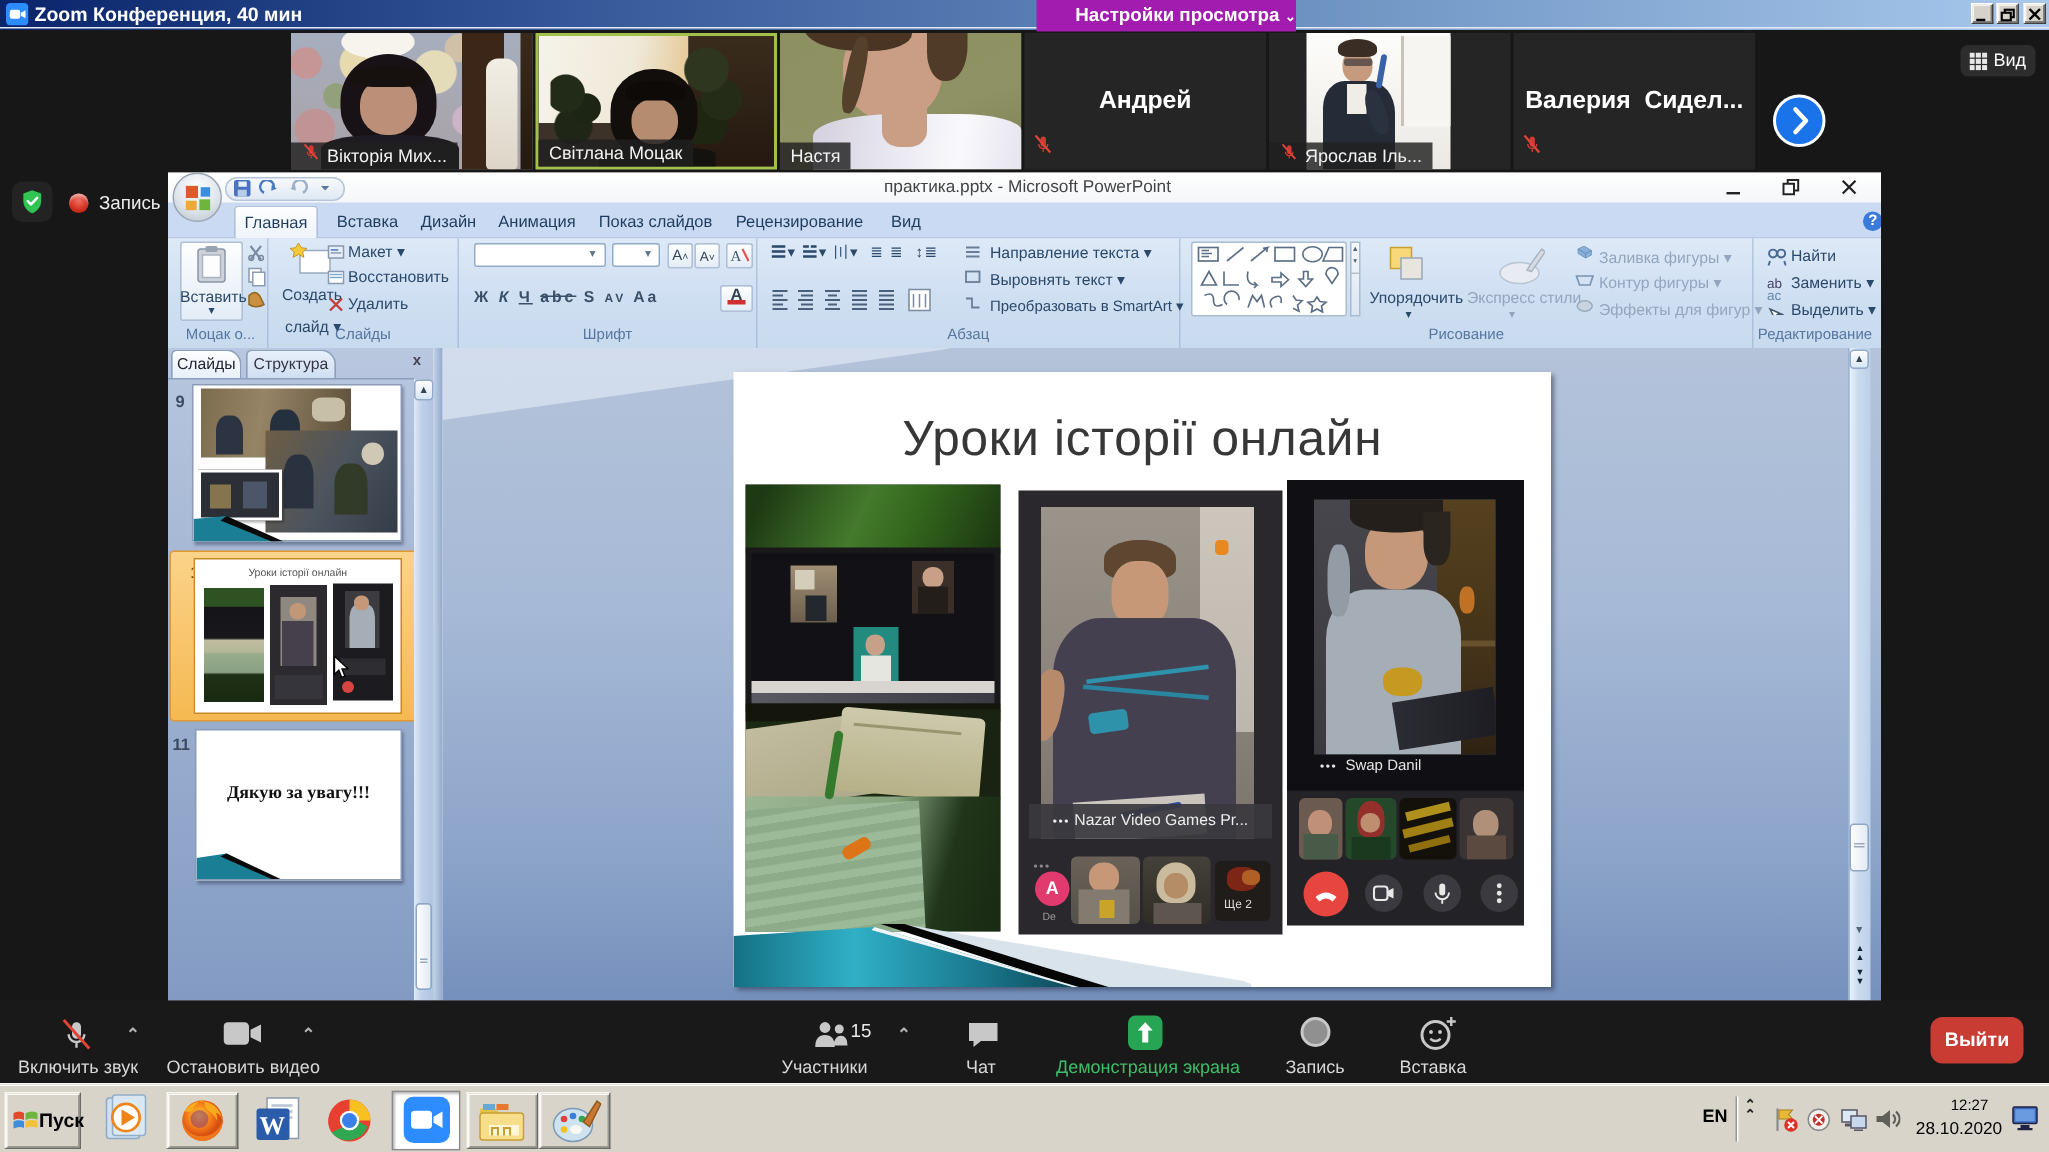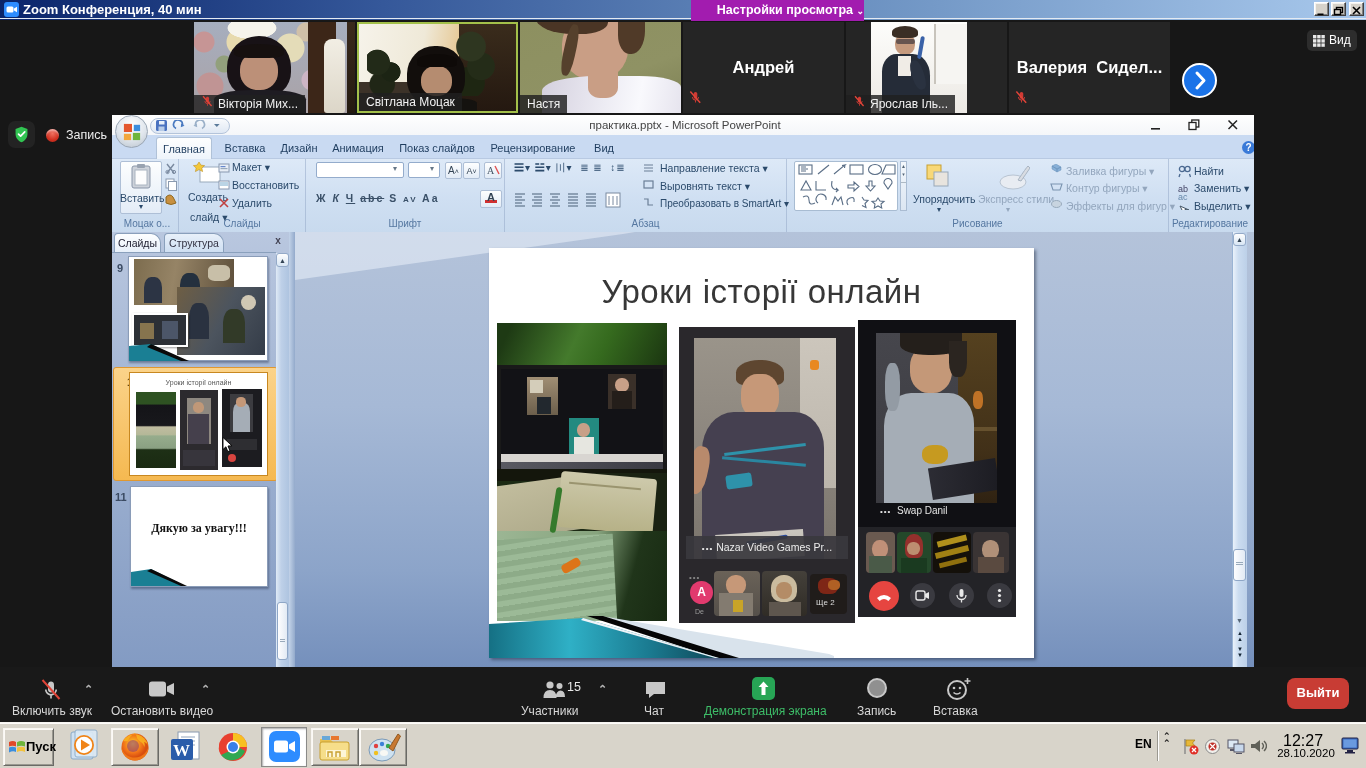--- a/index.html
+++ b/index.html
@@ -725,21 +725,21 @@
     <svg class="a" style="left:1227px;top:15px" width="18" height="16" viewBox="0 0 18 16">
         <rect x="1" y="2" width="10" height="8" fill="#dce8f4" stroke="#556"></rect>
         <rect x="3" y="11" width="6" height="2" fill="#556"></rect>
         <rect x="7" y="6" width="10" height="8" fill="#c8d8ec" stroke="#556"></rect>
         <rect x="9" y="15" width="6" height="1" fill="#556"></rect>
       </svg>
     <svg class="a" style="left:1249px;top:14px" width="18" height="18" viewBox="0 0 18 18">
         <path d="M2 7 h4 l5-4 v12 l-5-4 H2z" fill="#606058"></path>
         <path d="M13 6 q3 3 0 6 M15 4 q5 5 0 10" stroke="#606058" stroke-width="1.4" fill="none"></path>
       </svg>
-    <div class="a" style="left:1283px;top:9px;width:60px;text-align:left;font-size:16px;color:#000">12:27</div>
+    <div class="a" style="left:1283px;top:9px;width:60px;text-align:center;font-size:10px;color:#000">12:27</div>
     <div class="a" style="left:1272px;top:24px;width:68px;text-align:center;font-size:11.5px;color:#000">28.10.2020</div>
     <svg class="a" style="left:1341px;top:14px" width="20" height="17" viewBox="0 0 20 17">
         <rect x="1" y="1" width="16" height="11" rx="1" fill="#3a6ac0" stroke="#224"></rect>
         <rect x="2.5" y="2.5" width="13" height="8" fill="#6a9ae0"></rect>
         <rect x="6" y="13" width="6" height="2" fill="#224"></rect>
         <rect x="4" y="15" width="10" height="1.5" fill="#224"></rect>
       </svg>
   </div>
 
   <svg class="a" style="left:222px;top:437px" width="11" height="16" viewBox="0 0 11 16">

